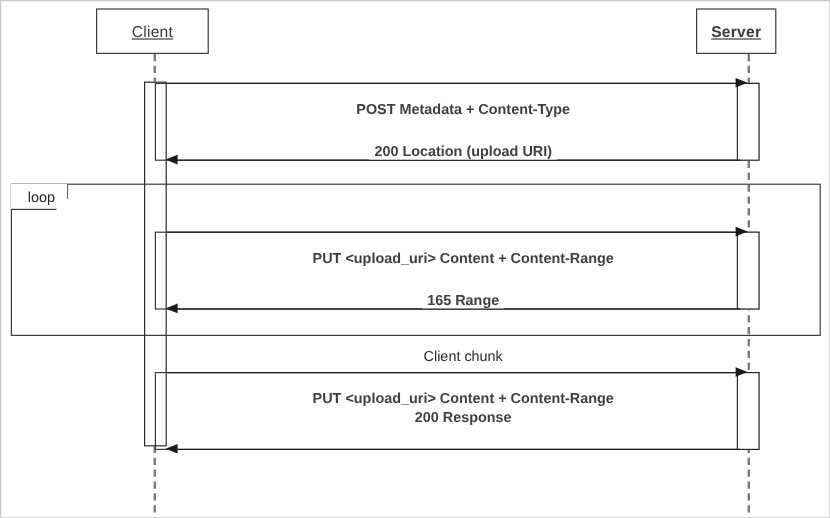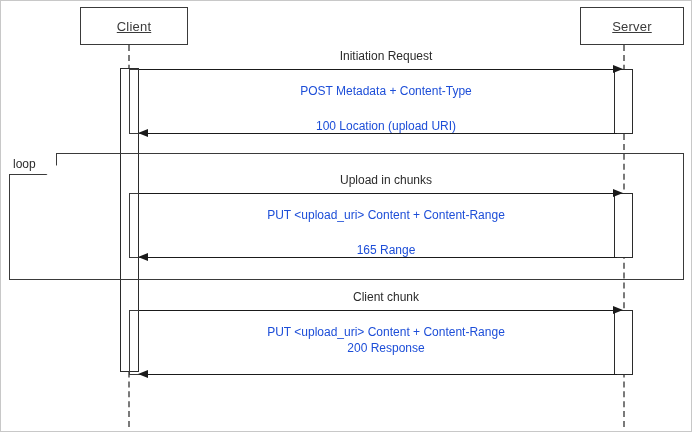--- a/index.html
+++ b/index.html
@@ -64,26 +64,27 @@
     position: absolute;
     font-size: 12px;
     color: #2b2b2b;
     text-align: center;
     white-space: nowrap;
     transform: translateX(-50%);
   }
   .msglabel {
     position: absolute;
     font-size: 12px;
-    color: #1d4ed8;
+    color: #404040;
     text-align: right;
     white-space: nowrap;
     transform: translateX(-50%);
     background: #ffffff;
     padding: 0 4px;
+    font-weight: bold;
   }
 
   
   .arrow-line {
     position: absolute;
     height: 0;
     border-top: 1.5px solid #1a1a1a;
   }
   .arrow-head-left, .arrow-head-right {
     position: absolute;
@@ -122,52 +123,50 @@
     color: #2b2b2b;
     padding-left: 4px;
     white-space: nowrap;
   }
 </style>
 </head>
 <body>
 
 <div id="canvas">
 
-  <div class="participant" style="left:79px; top:6px; width:108px; height:38px;">
+  <div class="participant" style="left:79px; top:6px; width:94px; height:38px;">
     <span class="participant-label">Client</span>
   </div>
   <div class="lifeline" style="left:127px; top:44px; height:382px;"></div>
 
-  <div class="participant" style="left:579px; top:6px; width:104px; height:38px;">
+  <div class="participant" style="left:579px; top:6px; width:67px; height:38px;font-weight:bold;">
     <span class="participant-label">Server</span>
   </div>
   <div class="lifeline" style="left:622px; top:44px; height:382px;"></div>
 
   <div class="activation" style="left:119px; top:67px; width:19px; height:304px;"></div>
 
-  <div class="caption" style="left:385px; top:48px;">Initiation Request</div>
 
   <div class="msgbox" style="left:128px; top:68px; width:504px; height:65px;"></div>
 
   <div class="activation" style="left:613px; top:68px; width:19px; height:65px;"></div>
 
   <div class="arrow-line" style="left:138px; top:68px; width:478px;"></div>
   <div class="arrow-head-right" style="left:612px; top:63.5px;"></div>
   <div class="msglabel" style="left:385px; top:83px;">POST Metadata + Content-Type</div>
 
   <div class="arrow-line" style="left:143px; top:132px; width:473px;"></div>
   <div class="arrow-head-left" style="left:137px; top:127.5px;"></div>
-  <div class="msglabel" style="left:385px; top:118px;">100 Location (upload URI)</div>
+  <div class="msglabel" style="left:385px; top:118px;">200 Location (upload URI)</div>
 
   <div class="fragment" style="left:8px; top:152px; width:675px; height:127px;"></div>
-  <div class="fragment-tab" style="left:8px; top:152px; width:48px; height:22px;">
+  <div class="fragment-tab" style="left:8px; top:152px; width:48px; height:22px;justify-content:center;">
     <span class="fragment-tab-label">loop</span>
   </div>
 
-  <div class="caption" style="left:385px; top:172px;">Upload in chunks</div>
 
   <div class="msgbox" style="left:128px; top:192px; width:504px; height:65px;"></div>
 
   <div class="activation" style="left:613px; top:192px; width:19px; height:65px;"></div>
 
   <div class="arrow-line" style="left:138px; top:192px; width:478px;"></div>
   <div class="arrow-head-right" style="left:612px; top:187.5px;"></div>
   <div class="msglabel" style="left:385px; top:207px;">PUT &lt;upload_uri&gt; Content + Content-Range</div>
 
   <div class="arrow-line" style="left:143px; top:256px; width:473px;"></div>

